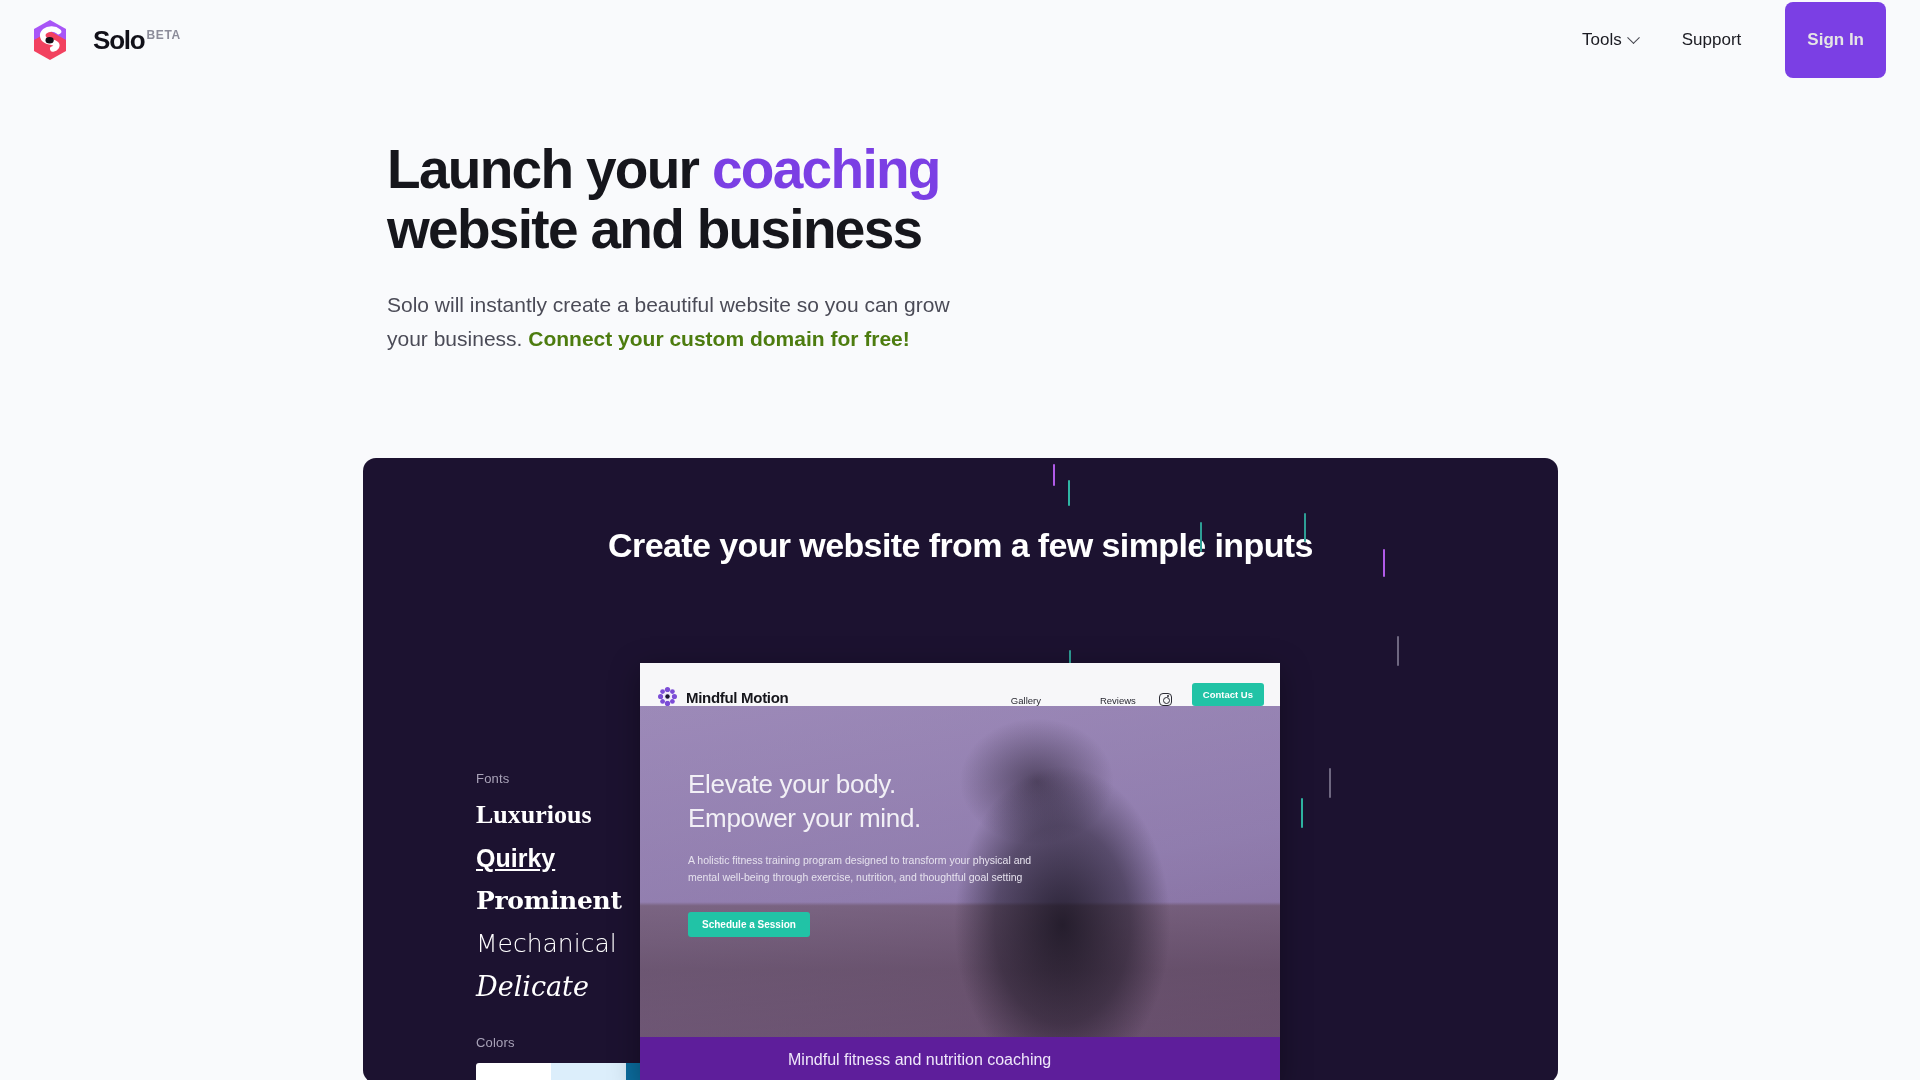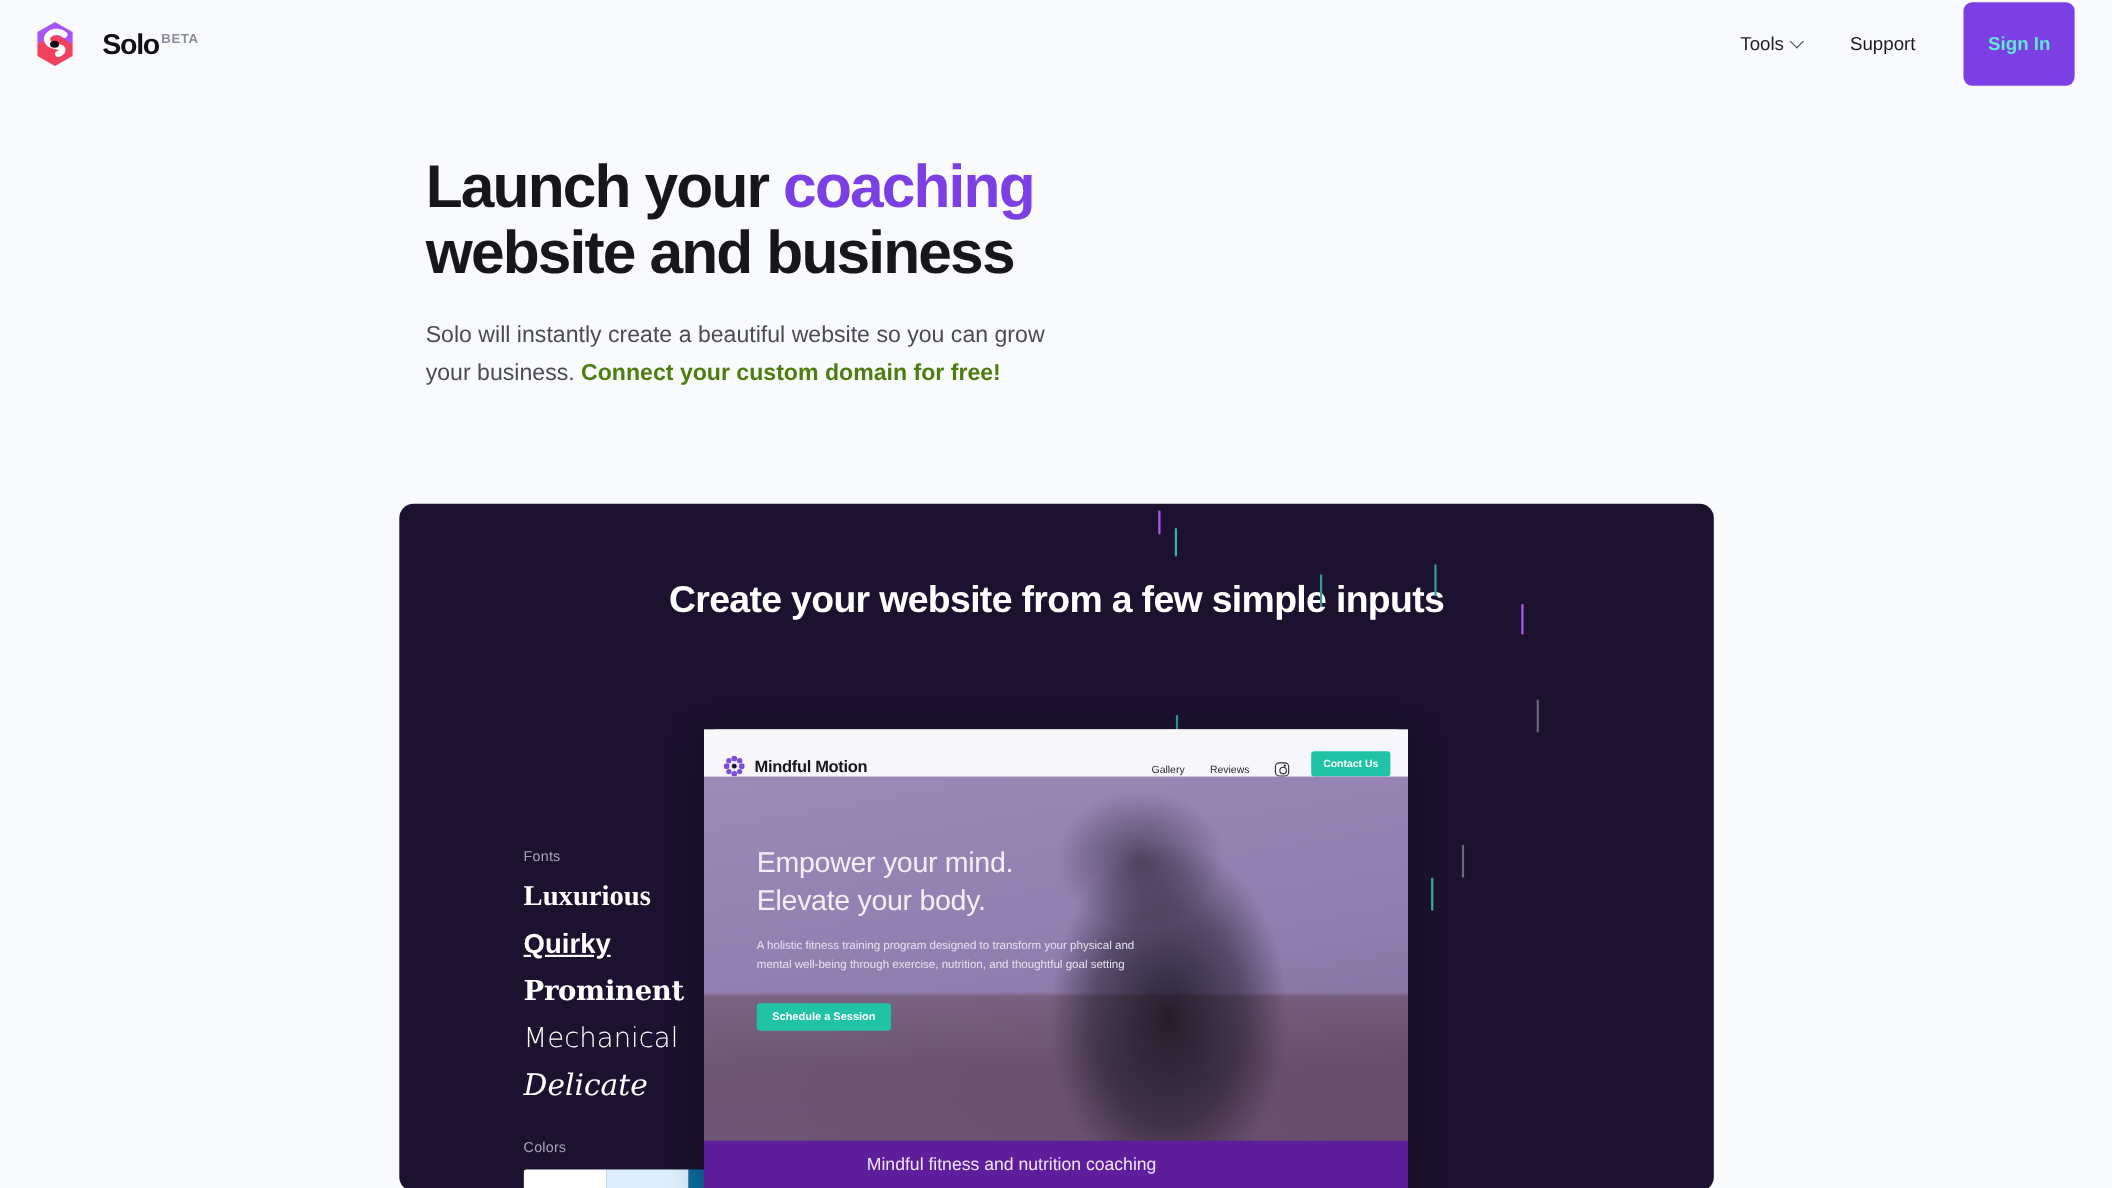--- a/index.html
+++ b/index.html
@@ -27,21 +27,21 @@
   }
   .nav-spacer { flex:1 1 auto; }
   .nav-link {
     font-size:17px; color:#1B1B22; margin-right:44px; cursor:pointer;
     display:flex; align-items:center; gap:7px; white-space:nowrap;
   }
   .chev { display:inline-block; width:9px; height:9px;
     border-right:1.8px solid #46464f; border-bottom:1.8px solid #46464f;
     transform:rotate(45deg) translate(-2px,-2px); }
   .signin {
-    background:#7B3FE4; color:#5eead4; font-size:17px; font-weight:600;
+    background:#7B3FE4; color:#e5e5e5; font-size:17px; font-weight:600;
     border:none; border-radius:8px; padding:28px 22px; cursor:pointer;
     white-space:nowrap;
   }
 
   
   .hero { position:absolute; left:0; top:140px; width:1920px; }
   .hero-inner { width:1330px; margin:0 auto; display:flex; align-items:flex-start; }
   .hero-left { width:700px; padding-left:92px; }
   h1.hero-title {
     font-size:55px; font-weight:700; color:#16161C; line-height:1.09;
@@ -98,21 +98,21 @@
     background:#F7F7F9; overflow:hidden; box-shadow:0 7px 28px rgba(0,0,0,.35);
   }
   .mock-nav {
     height:43px; background:#F7F7F9; display:flex; align-items:flex-end;
     padding:0 16px 0 18px;
     border-radius:12px;
   }
   .mock-logo { width:19px; height:19px; position:relative; }
   .mock-brand { font-size:15px; font-weight:700; color:#16161C; margin-left:9px; letter-spacing:-.3px; }
   .mock-sp { flex:1 1 auto; }
-  .mock-link { font-size:9.5px; color:#2A2A33; margin-right:23px; }
+  .mock-link { font-size:9.5px; color:#2A2A33; margin-right:23px;margin-left:36px; }
   .ig-icon { width:13px; height:13px; border:1.4px solid #2A2A33; border-radius:4px;
              position:relative; margin-right:20px; }
   .ig-icon:before { content:""; position:absolute; left:3px; top:3px; width:5px; height:5px;
              border:1.3px solid #2A2A33; border-radius:50%; }
   .ig-icon:after { content:""; position:absolute; right:1.6px; top:1.4px; width:1.8px; height:1.8px;
              background:#2A2A33; border-radius:50%; }
   .contact-btn { background:#21C3A6; color:#fff; font-size:9.5px; font-weight:600;
              border-radius:3px; padding:6px 11px; cursor:pointer; }
 
   .mock-hero { position:relative; height:377px; overflow:hidden;
@@ -232,22 +232,22 @@
       <span class="mock-sp"></span>
       <span class="mock-link">Gallery</span>
       <span class="mock-link">Reviews</span>
       <span class="ig-icon"></span>
       <span class="contact-btn">Contact Us</span>
     </div>
 
     <div class="mock-hero">
       <div class="photo-overlay"></div>
       <div class="mock-hero-txt">
+        <div class="mh-h">Elevate your body.</div>
         <div class="mh-h">Empower your mind.</div>
-        <div class="mh-h">Elevate your body.</div>
         <div class="mh-p">A holistic fitness training program designed to transform your physical and mental well-being through exercise, nutrition, and thoughtful goal setting</div>
         <div class="mh-btn">Schedule a Session</div>
       </div>
       <div class="mock-footbar">
         <span>Mindful fitness and nutrition coaching</span>
       </div>
     </div>
   </div>
 
 </div>

